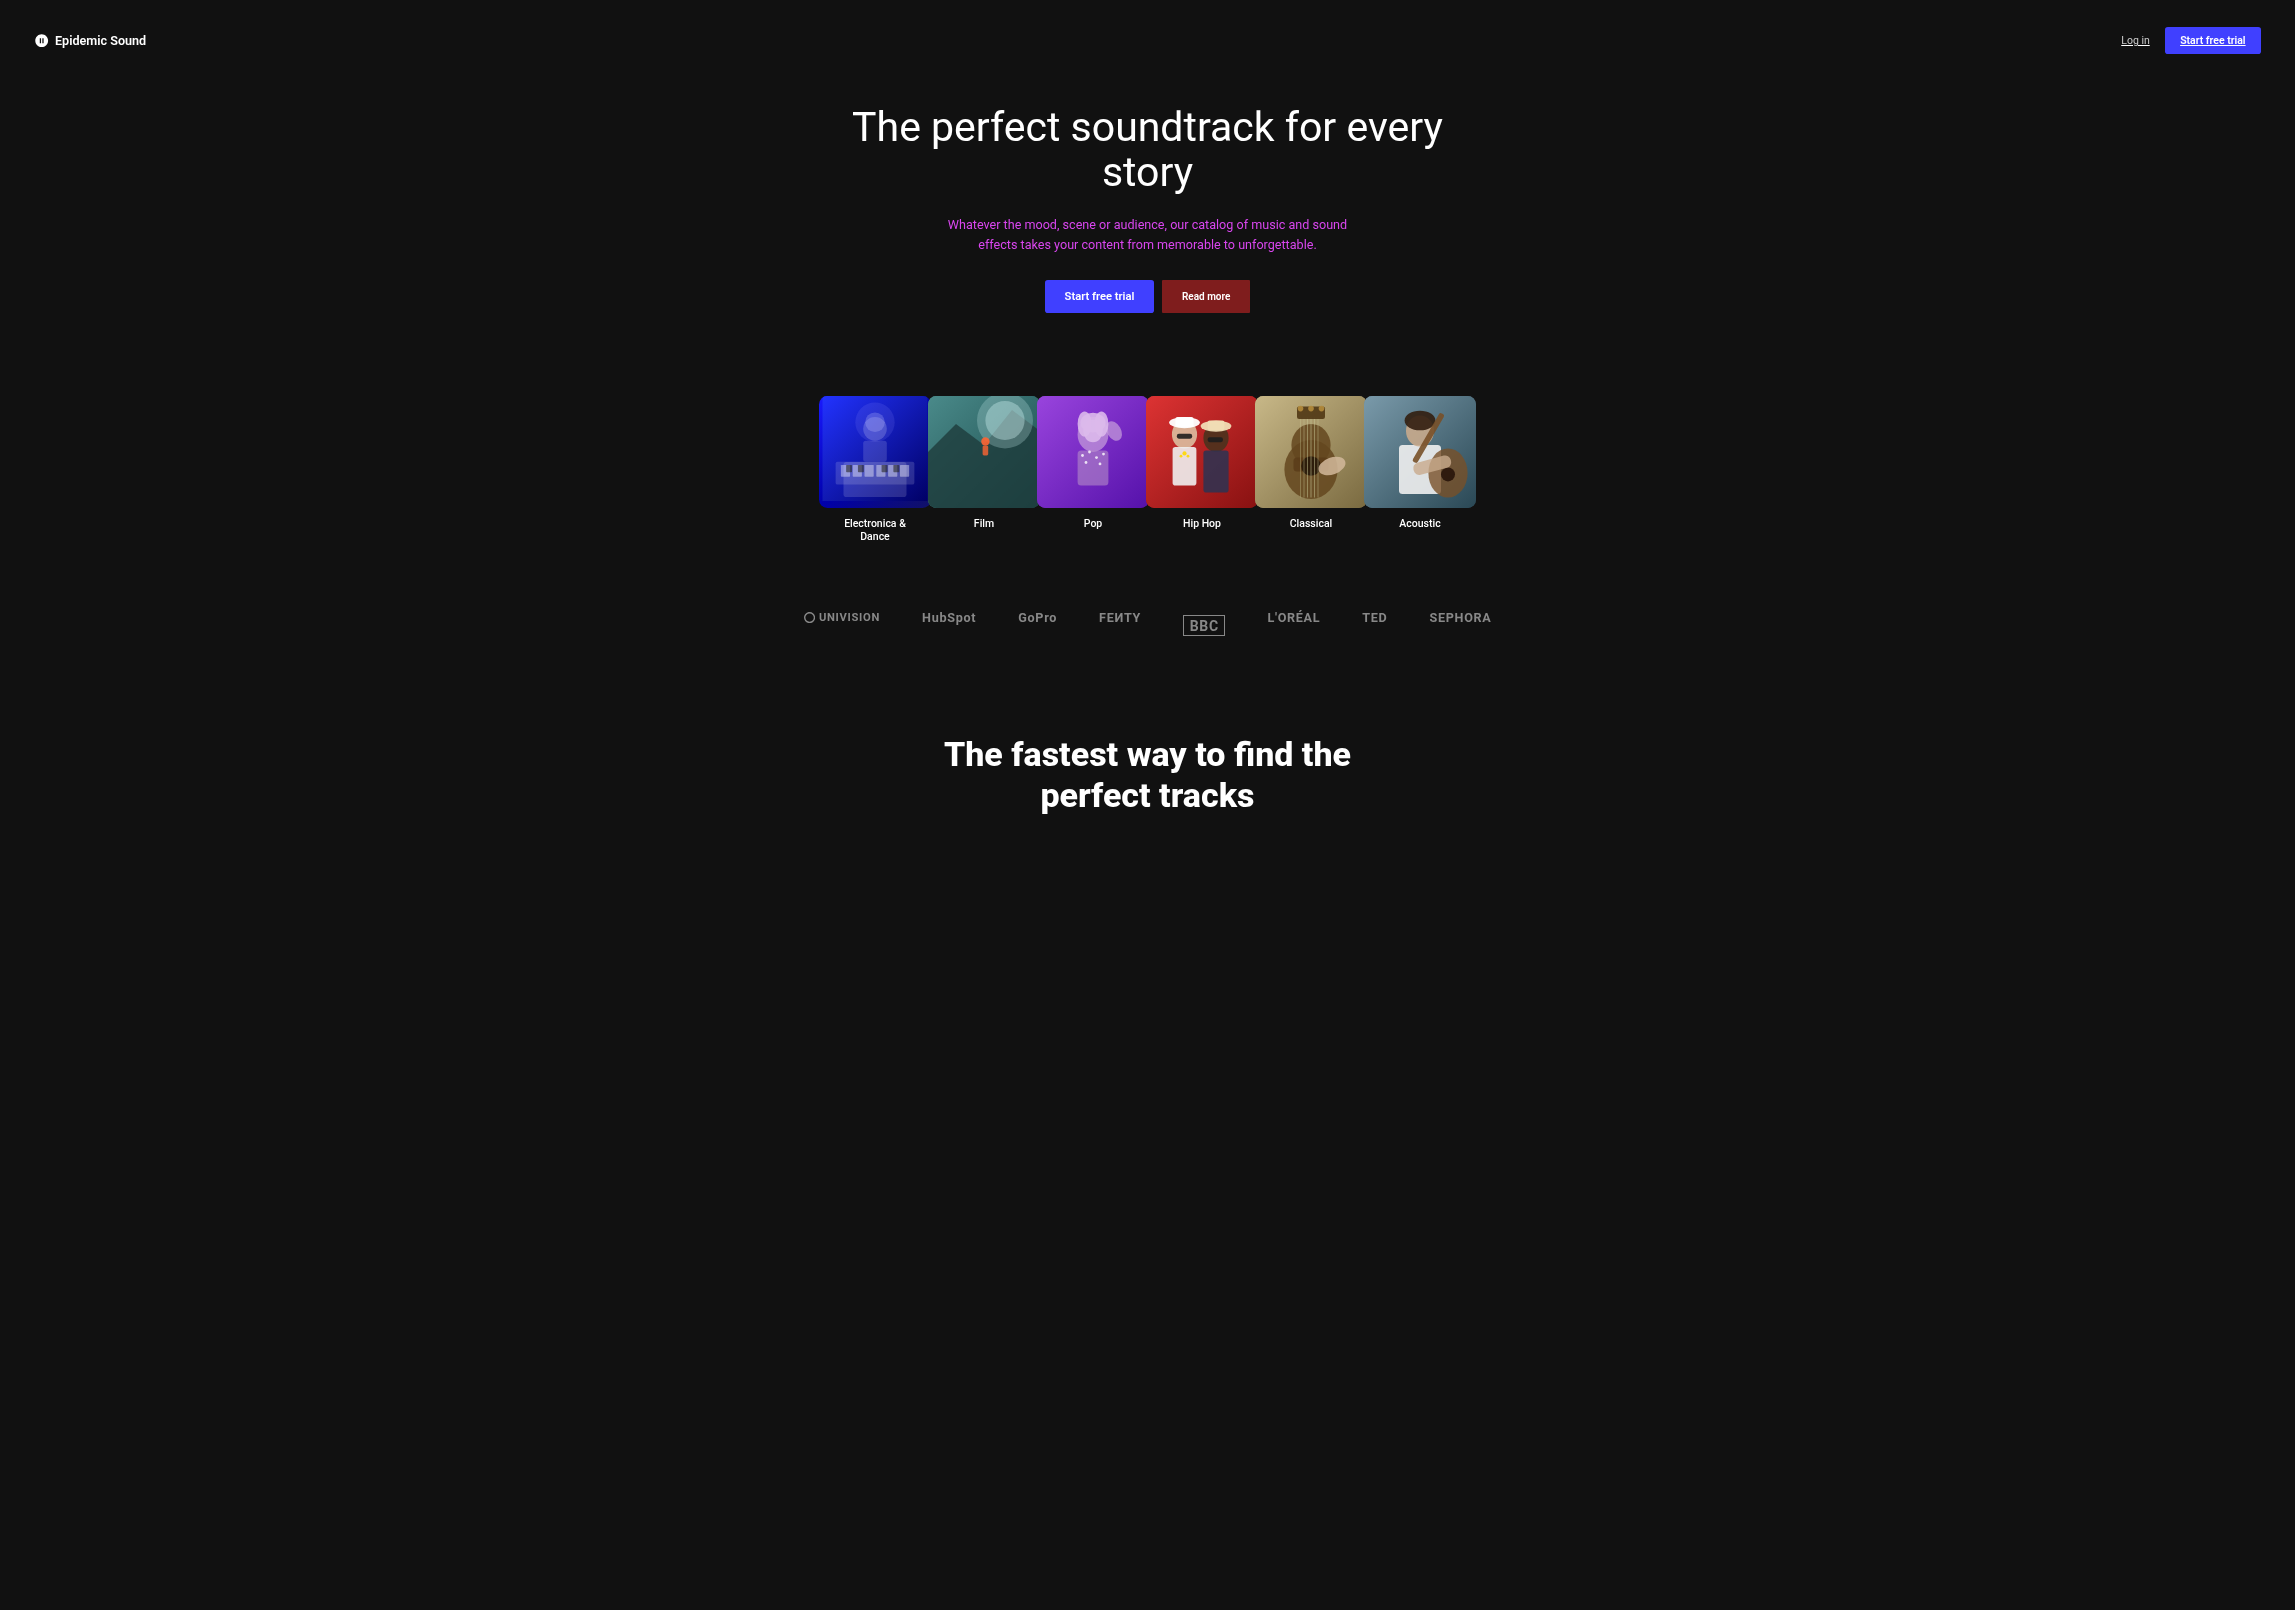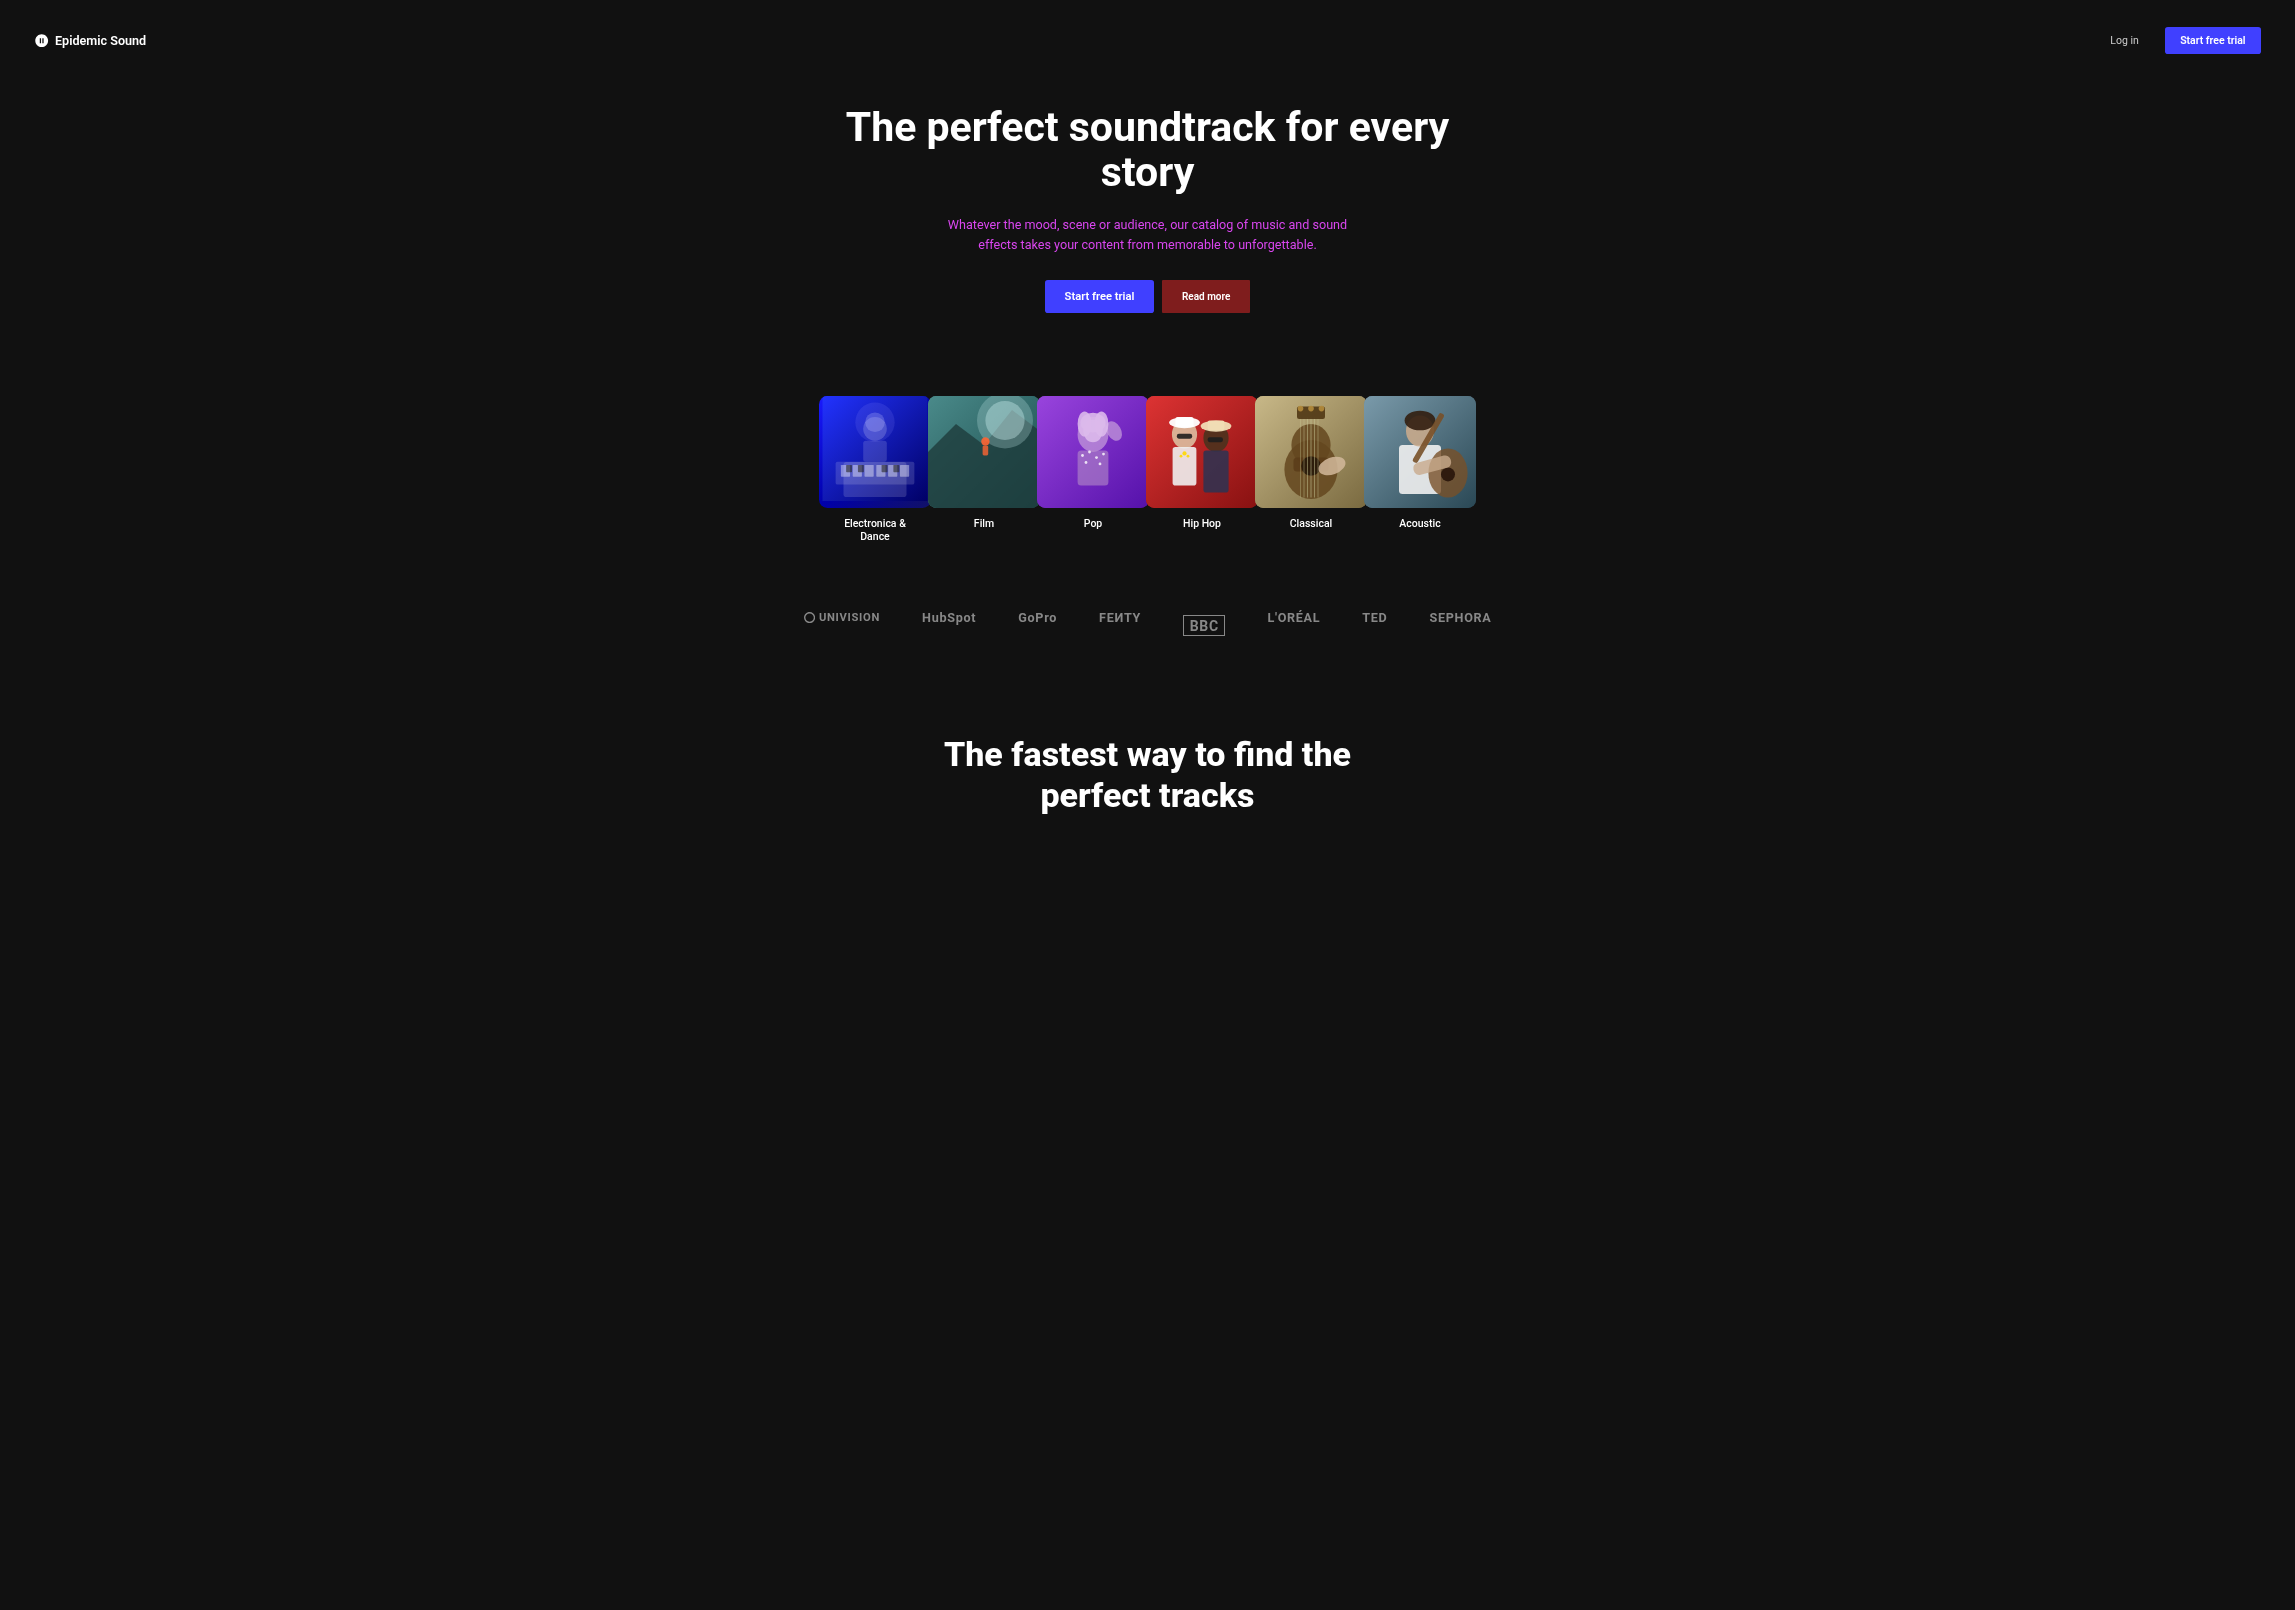--- a/index.html
+++ b/index.html
@@ -39,21 +39,22 @@
     }
 
     .logo-icon {
       width: 15.4px;
       height: 15.4px;
     }
 
     .nav-right {
       display: flex;
       align-items: center;
-      gap: 26px;
+      gap: 15px;
+      text-decoration: underline;
     }
 
     .btn-login {
       background: transparent;
       border: none;
       color: #cccccc;
       font-size: 10.5px;
       cursor: pointer;
       font-family: inherit;
     }
@@ -71,21 +72,21 @@
     }
 
     
     .hero {
       text-align: center;
       padding: 56px 17px 42px;
     }
 
     .hero-title {
       font-size: 41px;
-      font-weight: 700;
+      font-weight: 400;
       line-height: 1.1;
       margin-bottom: 19.6px;
       max-width: 629px;
       margin-left: auto;
       margin-right: auto;
     }
 
     .hero-subtitle {
       font-size: 12.6px;
       color: #d946ef;

